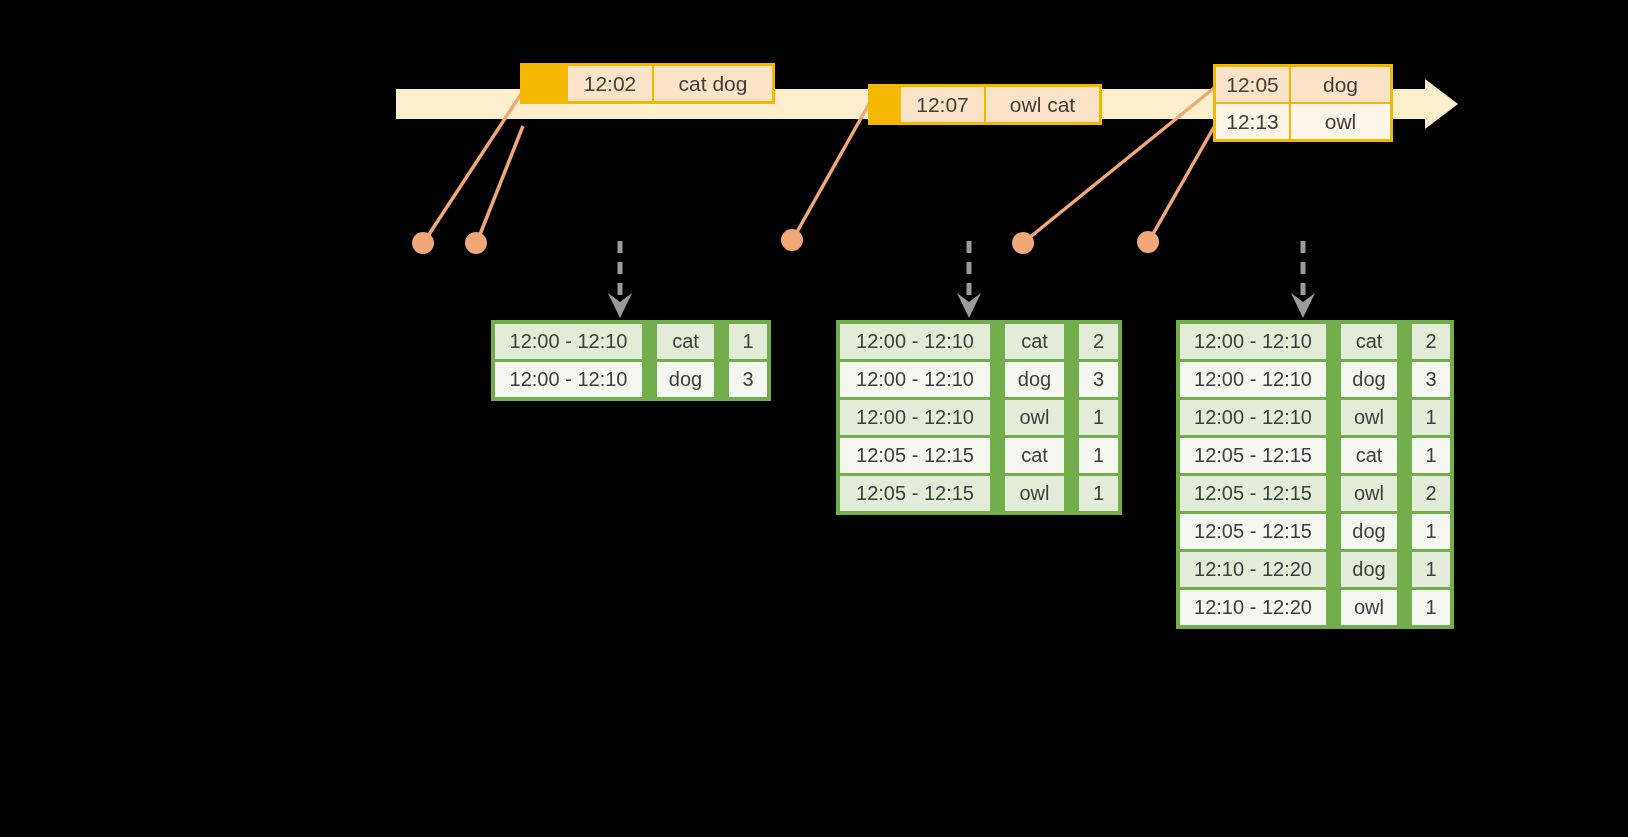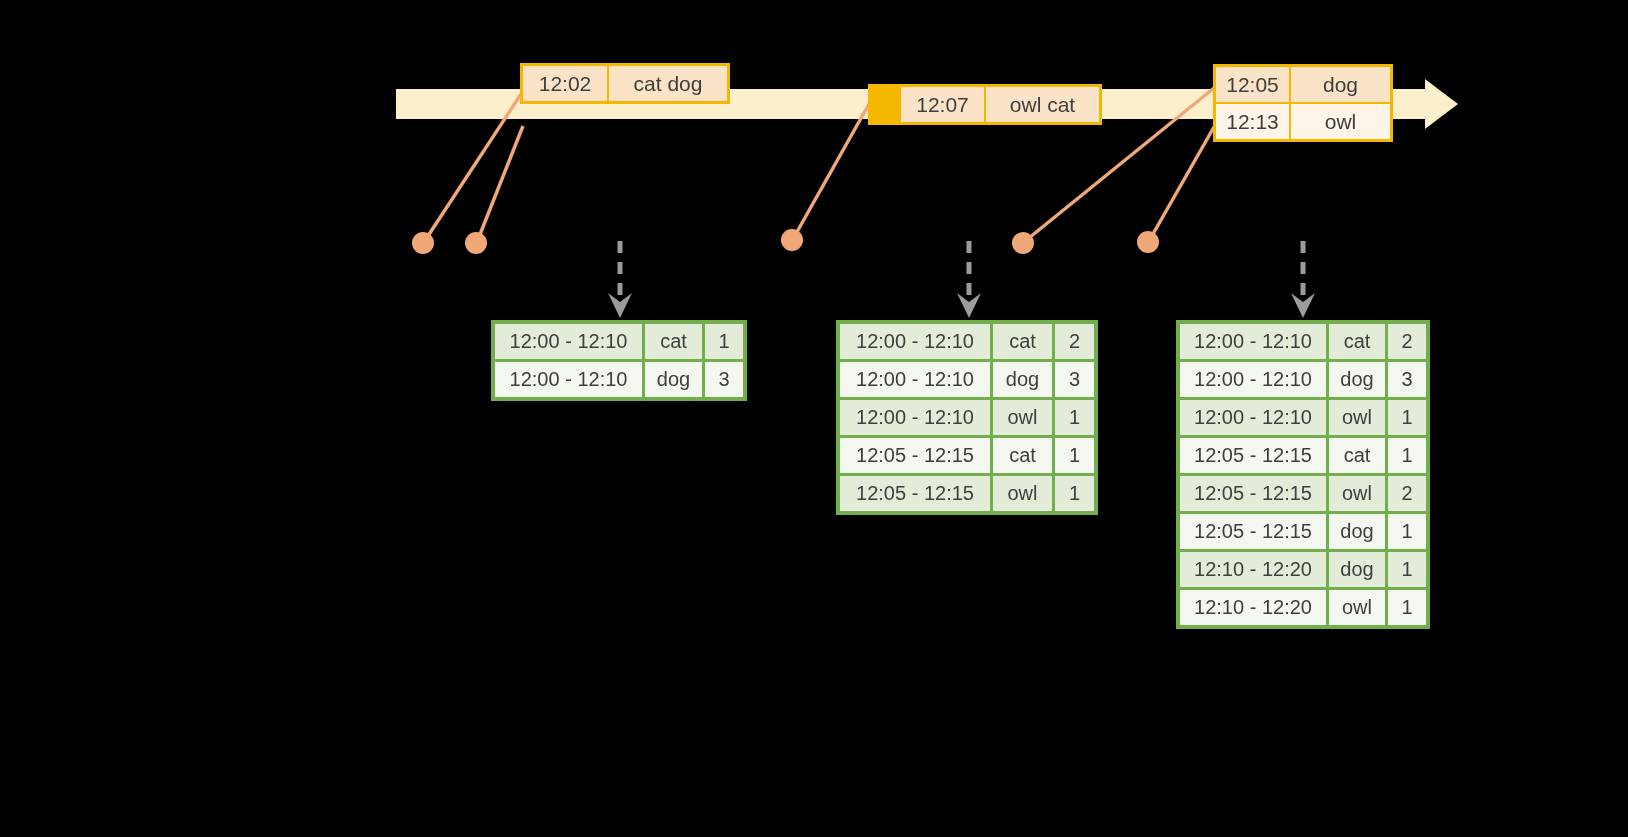--- a/index.html
+++ b/index.html
@@ -33,27 +33,27 @@
   .dashed-line{stroke:var(--arrow);stroke-width:5;stroke-dasharray:12 9;}
   .arrow-head{fill:var(--arrow);}
   
   .event-table{position:absolute;z-index:3;display:flex;flex-direction:column;gap:2px;
     background:var(--event-border);border:3px solid var(--event-border);}
   .event-table .t-row{display:grid;gap:2px;}
   .event-table .cell{height:35px;display:flex;align-items:center;justify-content:center;
     font-size:21px;color:var(--text);}
   .event-table .t-row:nth-child(odd) .cell{background:var(--event-row-odd);}
   .event-table .t-row:nth-child(even) .cell{background:var(--event-row-even);}
-  .event-1{left:520px;top:63px;}  .event-1 .t-row{grid-template-columns:84px 118px;}
+  .event-1{left:520px;top:63px;}  .event-1 .t-row{grid-template-columns:84px 118px;margin-left:45px;}
   .event-2{left:868px;top:84px;}  .event-2 .t-row{grid-template-columns:83px 113px;padding-left:30px;}
   .event-3{left:1213px;top:64px;} .event-3 .t-row{grid-template-columns:73px 99px;}
   
   .result-table{position:absolute;z-index:3;display:flex;flex-direction:column;gap:3px;
     background:var(--result-border);border:4px solid var(--result-border);}
-  .result-table .t-row{display:grid;gap:3px;}
+  .result-table .t-row{display:grid;gap:15px;}
   .result-table .cell{height:35px;display:flex;align-items:center;justify-content:center;
     font-size:20px;color:var(--text);}
   .result-table .t-row:nth-child(odd) .cell{background:var(--result-row-odd);}
   .result-table .t-row:nth-child(even) .cell{background:var(--result-row-even);}
   .result-1{left:491px;top:320px;}  .result-1 .t-row{grid-template-columns:147px 57px 38px;}
   .result-2{left:836px;top:320px;}  .result-2 .t-row{grid-template-columns:150px 59px 39px;}
   .result-3{left:1176px;top:320px;} .result-3 .t-row{grid-template-columns:146px 56px 38px;}
 </style>
 </head>
 <body>

